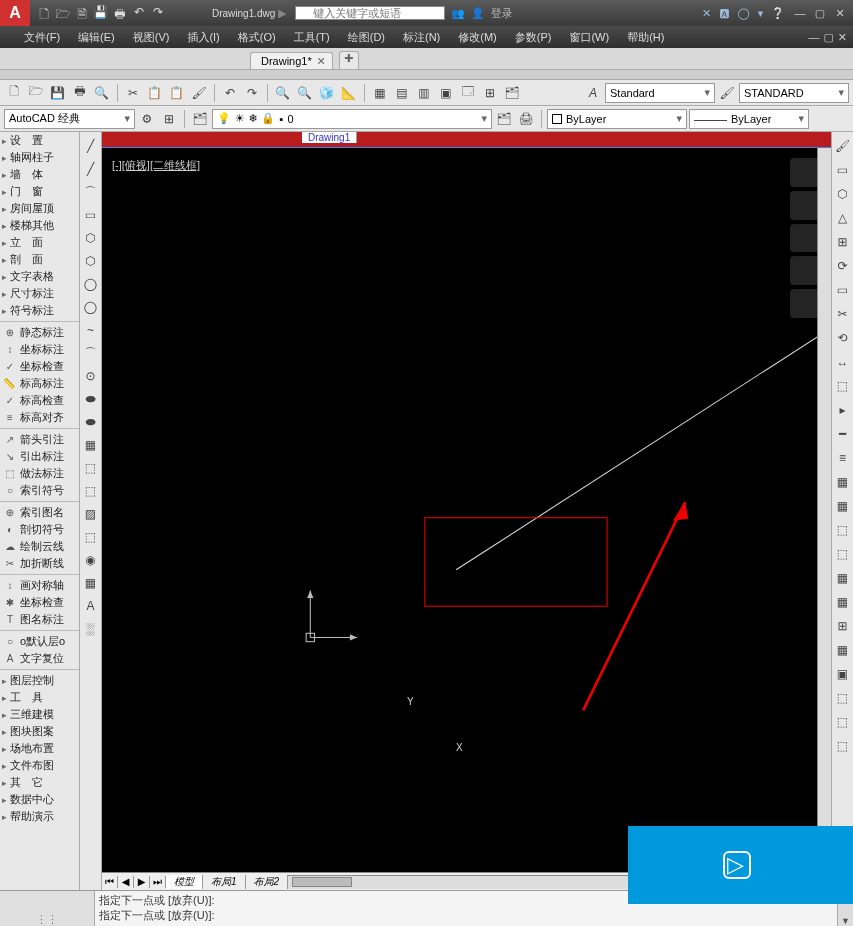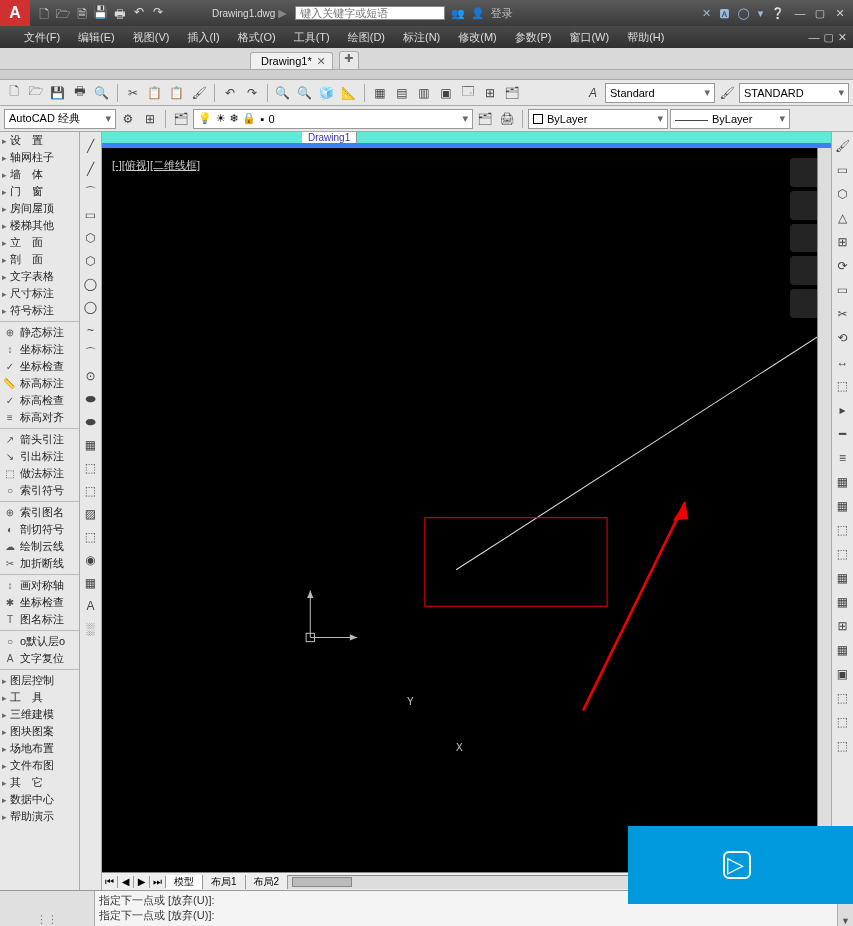--- a/index.html
+++ b/index.html
@@ -6,21 +6,21 @@
 body { width: 853px; height: 926px; background: #d4d4d4; overflow: hidden; position: relative; font-size: 11px; }
 
 
 .titlebar { height: 26px; background: linear-gradient(#5a5a5a,#3a3a3a); display: flex; align-items: center; color: #ccc; }
 .titlebar .logo { width: 30px; height: 26px; background: #d03030; color: #fff; display: flex; align-items: center; justify-content: center; font-weight: bold; font-size: 16px; }
 .titlebar .qat { display: flex; gap: 3px; padding: 0 6px; }
 .titlebar .qat span { width: 16px; height: 16px; display: inline-block; color: #ddd; font-size: 12px; text-align: center; }
 .titlebar .title { flex: 0 0 auto; margin-left: 40px; font-size: 10px; color: #ddd; }
 .titlebar .searchwrap { margin-left: auto; display: flex; align-items: center; gap: 6px; padding-right: 8px; }
 .titlebar .searchwrap .arrow { color: #888; font-size: 14px; }
-.titlebar input { width: 150px; height: 14px; font-size: 11px; padding: 0 4px; background: #fff; border: 1px solid #888; }
+.titlebar input { width: 150px; height: 14px; font-size: 11px; padding: 0 17px; background: #fff; border: 1px solid #888; }
 .titlebar .acct { display: flex; gap: 6px; align-items: center; color: #bbb; }
 .titlebar .spacer { flex: 1; }
 .titlebar .right-icons { display: flex; gap: 8px; align-items: center; padding-right: 6px; color: #9bd; }
 .titlebar .winbtns { display: flex; gap: 2px; padding-right: 4px; }
 .titlebar .winbtns span { width: 18px; text-align: center; color: #ccc; }
 
 
 .menubar { height: 22px; background: linear-gradient(#4a4a4a,#2f2f2f); display: flex; align-items: center; color: #ddd; padding-left: 24px; gap: 18px; font-size: 11px; position: relative; }
 .menubar .docbtns { position: absolute; right: 6px; display: flex; gap: 4px; color: #ccc; }
 
@@ -44,31 +44,31 @@
 .main { display: flex; height: calc(926px - 26px - 22px - 22px - 10px - 26px - 26px - 18px - 18px); }
 .leftpanel { width: 80px; background: #e8e8e8; border-right: 1px solid #aaa; overflow: hidden; }
 .leftpanel .item { display: flex; align-items: center; padding: 1px 2px; font-size: 11px; color: #222; white-space: nowrap; cursor: pointer; }
 .leftpanel .item .ic { width: 16px; height: 14px; margin-right: 2px; display: flex; align-items: center; justify-content: center; font-size: 10px; color: #555; }
 .leftpanel .item .chev { width: 8px; color: #666; font-size: 9px; }
 .leftpanel .hr { height: 1px; background: #bbb; margin: 2px 0; }
 
 .drawtool { width: 22px; background: #e8e8e8; border-right: 1px solid #aaa; display: flex; flex-direction: column; align-items: center; padding-top: 4px; gap: 3px; }
 
 .canvaswrap { flex: 1; display: flex; flex-direction: column; background: #333; position: relative; }
-.tabbar2 { height: 16px; background: #5eead4; display: flex; align-items: center; font-size: 10px; border-bottom: 5px solid #3b82f6; }
+.tabbar2 { height: 16px; background: #b91c1c; display: flex; align-items: flex-start; font-size: 10px; border-bottom: 1px solid #3b82f6; }
 .tabbar2 .t { padding: 0 6px; border-right: 1px solid #999; background: #e0e0e0; }
 .tabbar2 .t.active { background: #fff; color: #33c; }
 .canvas { flex: 1; background: #000; position: relative; overflow: hidden; }
 .canvas .vplabel { position: absolute; top: 10px; left: 10px; color: #ccc; font-size: 11px; text-decoration: underline; }
 .canvas svg { position: absolute; inset: 0; }
 
 .layouttabs { height: 18px; background: #eee; border-top: 1px solid #888; display: flex; align-items: center; font-size: 10px; }
 .layouttabs .nav { display: flex; }
 .layouttabs .nav span { width: 16px; text-align: center; border-right: 1px solid #999; cursor: pointer; }
-.layouttabs .lt { padding: 0 8px; border-right: 1px solid #999; cursor: pointer; }
+.layouttabs .lt { padding: 0 8px; border-right: 1px solid #999; cursor: pointer; font-style: italic; }
 .layouttabs .lt.active { background: #fff; }
 
 .righttool { width: 22px; background: #e8e8e8; border-left: 1px solid #aaa; display: flex; flex-direction: column; align-items: center; padding-top: 4px; gap: 4px; }
 
 
 .cmdarea { height: 36px; background: #f4f4f4; border-top: 1px solid #999; display: flex; }
 .cmdarea .handle { width: 95px; background: #e0e0e0; border-right: 1px solid #aaa; display:flex; align-items:flex-end; justify-content:center; }
 .cmdarea .lines { flex: 1; display: flex; flex-direction: column; font-size: 11px; color: #333; padding: 2px 4px; font-family: SimSun, monospace; overflow:hidden; }
 .cmdarea .scroll { width: 16px; background: #ddd; border-left: 1px solid #aaa; display:flex; flex-direction:column; justify-content:space-between; align-items:center; font-size:9px; color:#555; }
 
@@ -191,21 +191,21 @@
       <span class="dd">▾</span>
   </div>
   <span class="tbtn">🖌</span>
   <div class="combo" style="width:110px">
     <span>STANDARD</span>
       <span class="dd">▾</span>
   </div>
 </div>
 
 <div class="toolbar-row">
-  <div class="combo" style="width:112px">
+  <div class="combo" style="width:131px">
     <span>AutoCAD 经典</span>
       <span class="dd">▾</span>
   </div>
   <span class="tbtn">⚙</span>
   <span class="tbtn">⊞</span>
   <span class="tsep"></span>
   <span class="tbtn">🗂</span>
   <div class="combo" style="width:280px">
     <span>💡</span>
     <span>☀</span>

